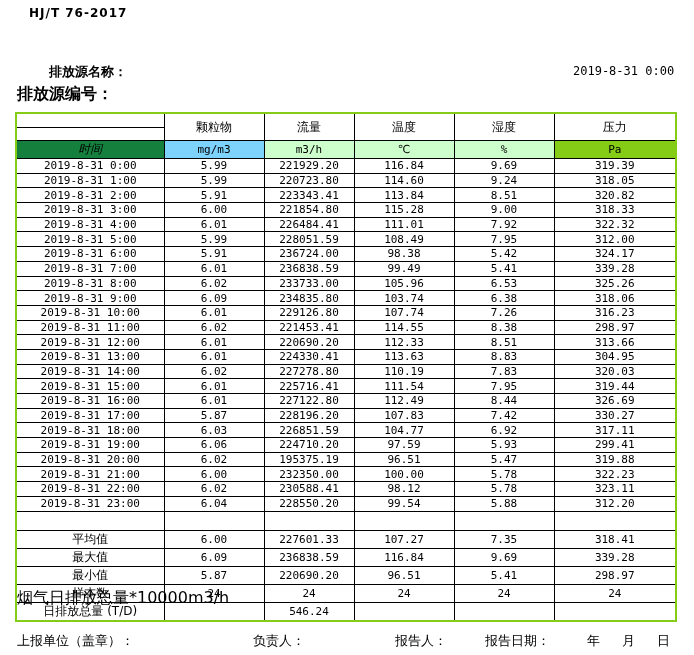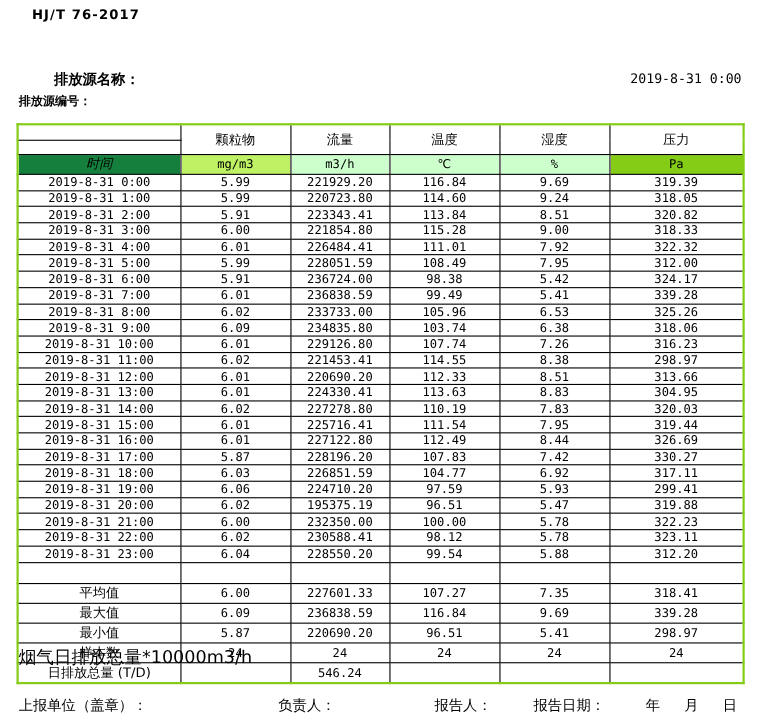--- a/index.html
+++ b/index.html
@@ -2,21 +2,21 @@
 <html><head>
 <meta charset="utf-8">
 <style>
   html,body{margin:0;padding:0;background:#fff;}
   body{font-family:"DejaVu Sans","Liberation Sans",sans-serif;color:#000;}
   #doc{position:relative;width:694px;height:655px;background:#ffffff;overflow:hidden;}
 
   .std-code{position:absolute;left:17px;top:6px;font-size:12px;font-weight:bold;letter-spacing:1px;margin-left:12px;}
   .title{position:absolute;left:0;top:27px;width:100%;text-align:center;font-size:15px;font-weight:bold;letter-spacing:1px;}
   .meta-name{position:absolute;left:17px;top:63px;font-size:13px;font-weight:bold;margin-left:32px;}
-  .meta-code{position:absolute;left:17px;top:84px;font-size:11px;font-weight:bold;}
+  .meta-code{position:absolute;left:17px;top:84px;font-size:16px;font-weight:bold;}
   .meta-date{position:absolute;left:573px;top:64px;font-size:12px;font-family:"DejaVu Sans Mono","DejaVu Sans",monospace;}
 
   table.report{position:absolute;left:15px;top:112px;border-collapse:collapse;table-layout:fixed;
     border:2px solid #84cc16;}
   table.report th,table.report td{border:1px solid #000;padding:0;text-align:center;vertical-align:middle;overflow:hidden;white-space:nowrap;}
   .head-label th{font-size:12px;font-weight:normal;height:14px;}
   .head-empty1 td{height:13px;}
   .head-empty2 td{height:12px;}
   .units-row td{height:14px;font-size:11px;border-bottom:2px solid #000;
     font-family:"DejaVu Sans Mono","DejaVu Sans",monospace;}
@@ -69,21 +69,21 @@
           <th rowspan="2">湿度</th>
 
           <th rowspan="2">压力</th>
         </tr>
       <tr class="head-empty2">
         <td class="c-time"></td>
       </tr>
       <tr class="units-row">
         <td class="c-time accent" style="background: #15803d; font-style: italic;">时间</td>
 
-          <td class="accent" style="background: #bef264;">mg/m3</td>
+          <td class="accent" style="background: #7dd3fc;">mg/m3</td>
 
           <td class="accent" style="background: rgb(204, 255, 204);">m3/h</td>
 
           <td class="accent" style="background: rgb(204, 255, 204);">℃</td>
 
           <td class="accent" style="background: rgb(204, 255, 204);">%</td>
 
           <td class="accent" style="background: #84cc16;">Pa</td>
         </tr>
     </thead>

